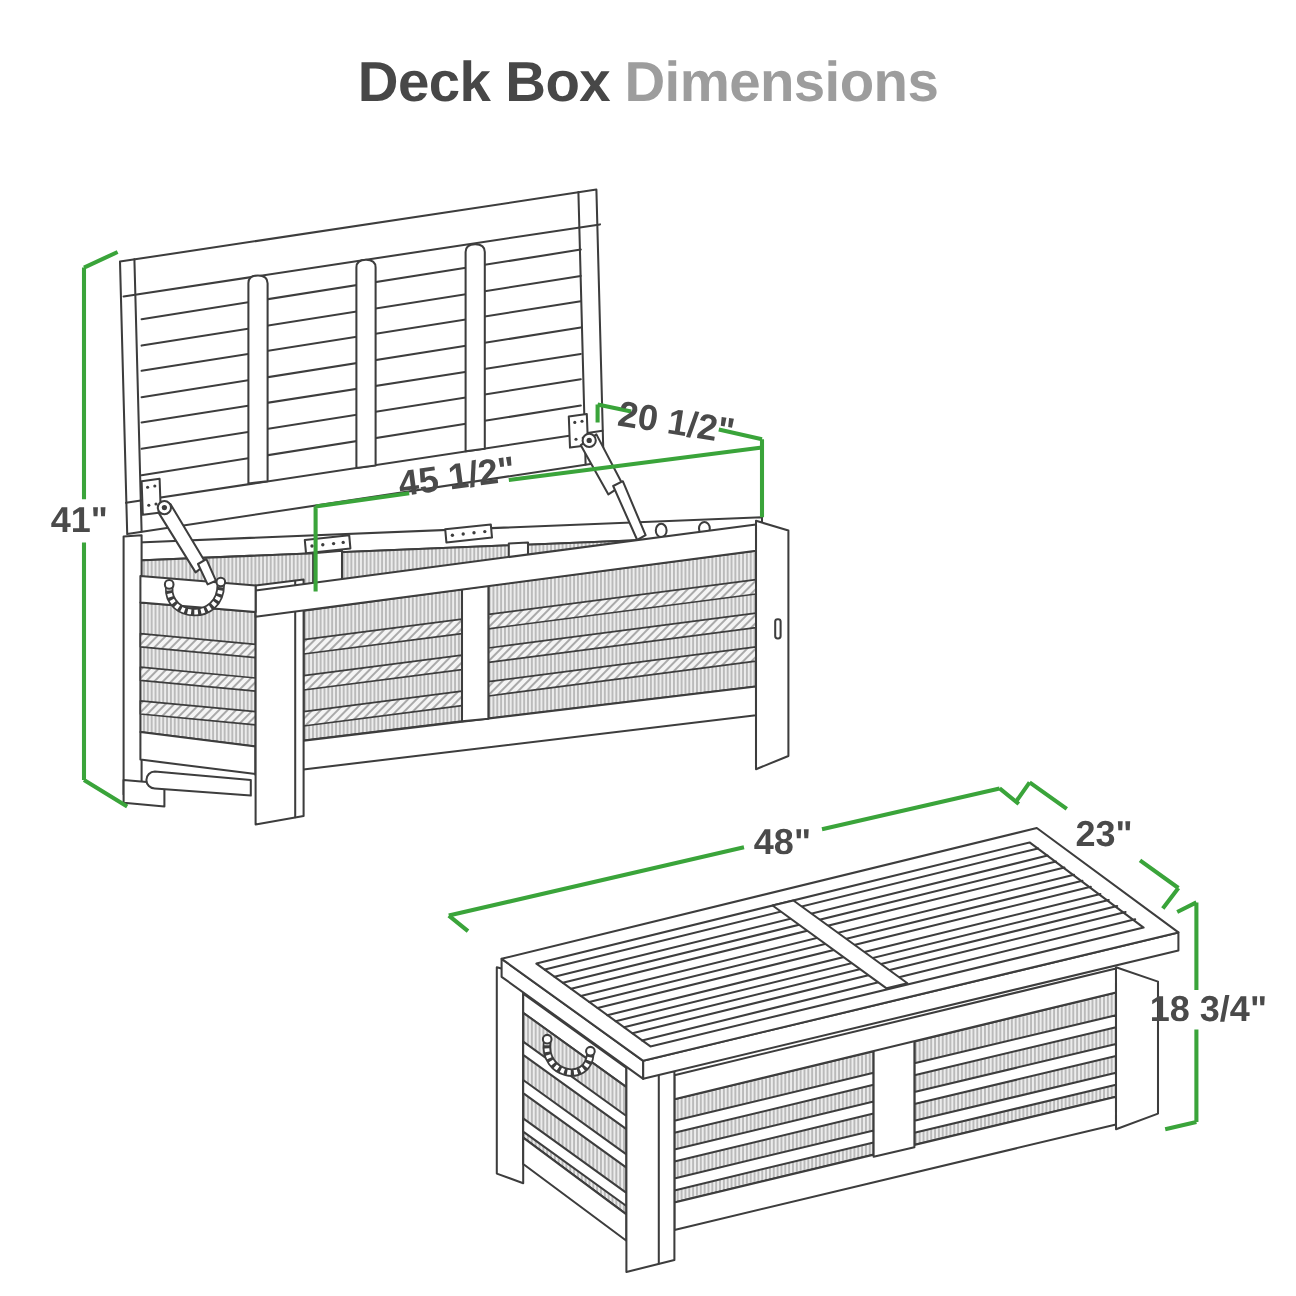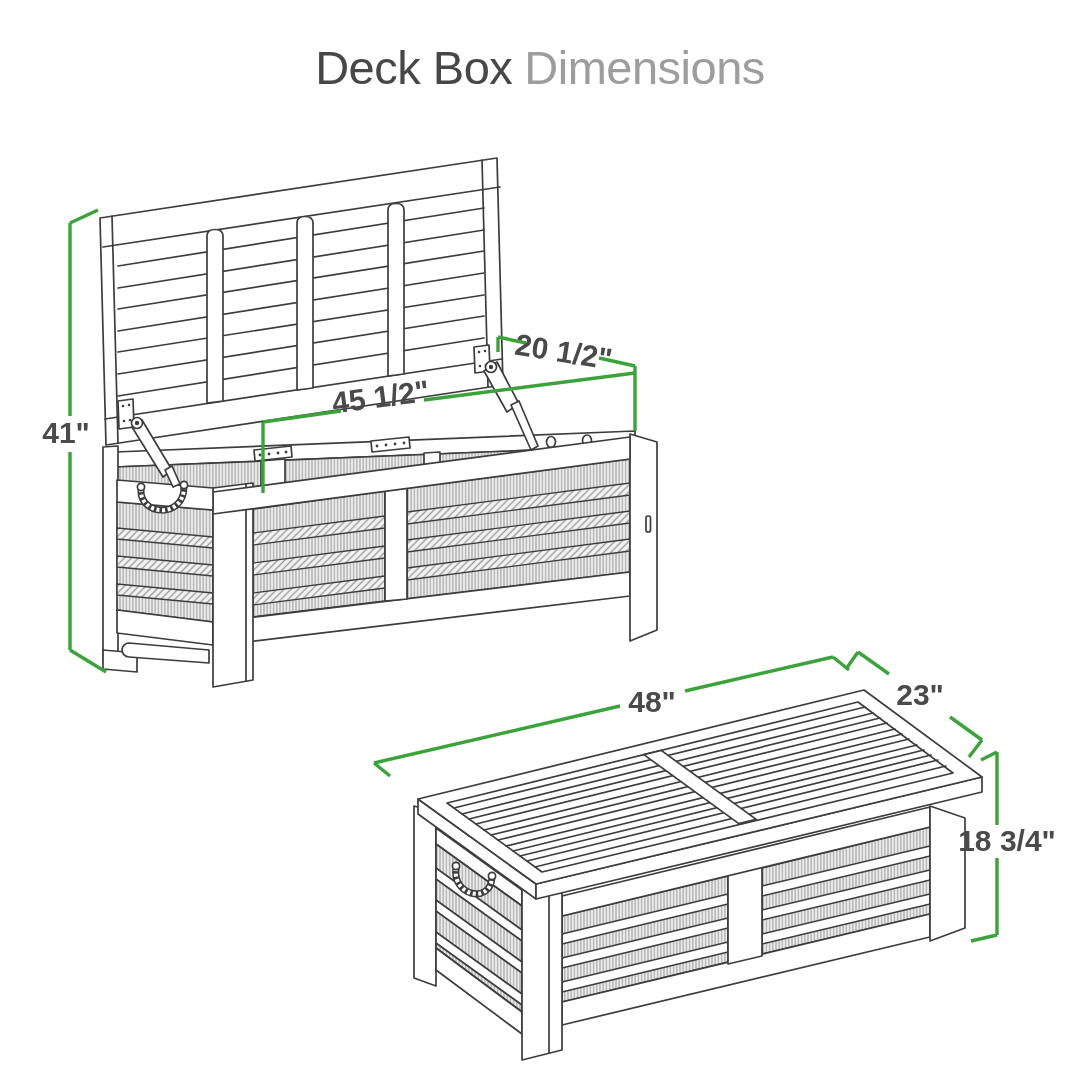--- a/index.html
+++ b/index.html
@@ -1,19 +1,19 @@
 <!DOCTYPE html>
 <html style="--accent_green: #3aa43a; --title_primary: #474747; --title_secondary: #9d9d9d; --label_gray: #4a4a4a; --line_art: #3d3d3d; --background: #ffffff;"><head>
 <meta charset="utf-8">
 <style>
   html,body{margin:0;padding:0;background:#fff;}
   .page{position:relative;width:1080px;height:1080px;background:var(--background,#ffffff);overflow:hidden;
         font-family:"Liberation Sans",sans-serif;}
   .title{position:absolute;top:40px;left:0;width:100%;text-align:center;
-         font-size:47px;font-weight:400;letter-spacing:-0.5px;}
+         font-size:47px;font-weight:700;letter-spacing:-0.5px;}
   .title .t1{color:var(--title_primary,#474747);}
   .title .t2{color:var(--title_secondary,#9d9d9d);margin-left:12px;}
   svg{position:absolute;left:0;top:0;}
   .ln{stroke:var(--line_art,#3d3d3d);stroke-width:1.7;fill:none;stroke-linejoin:round;stroke-linecap:round;}
   .wh{stroke:var(--line_art,#3d3d3d);stroke-width:1.7;fill:#ffffff;stroke-linejoin:round;}
   .wk{stroke:var(--line_art,#3d3d3d);stroke-width:1.7;fill:url(#wkpat);stroke-linejoin:round;}
   .ht{stroke:var(--line_art,#3d3d3d);stroke-width:1.4;fill:url(#htpat);stroke-linejoin:round;}
   .dim{stroke:var(--accent_green,#3aa43a);stroke-width:3.4;fill:none;stroke-linejoin:miter;stroke-linecap:butt;}
   .dimlabel{fill:var(--label_gray,#4a4a4a);font-size:30px;font-weight:bold;font-family:"Liberation Sans",sans-serif;}
   .rope1{stroke:var(--line_art,#3d3d3d);stroke-width:7;fill:none;stroke-linecap:round;}

